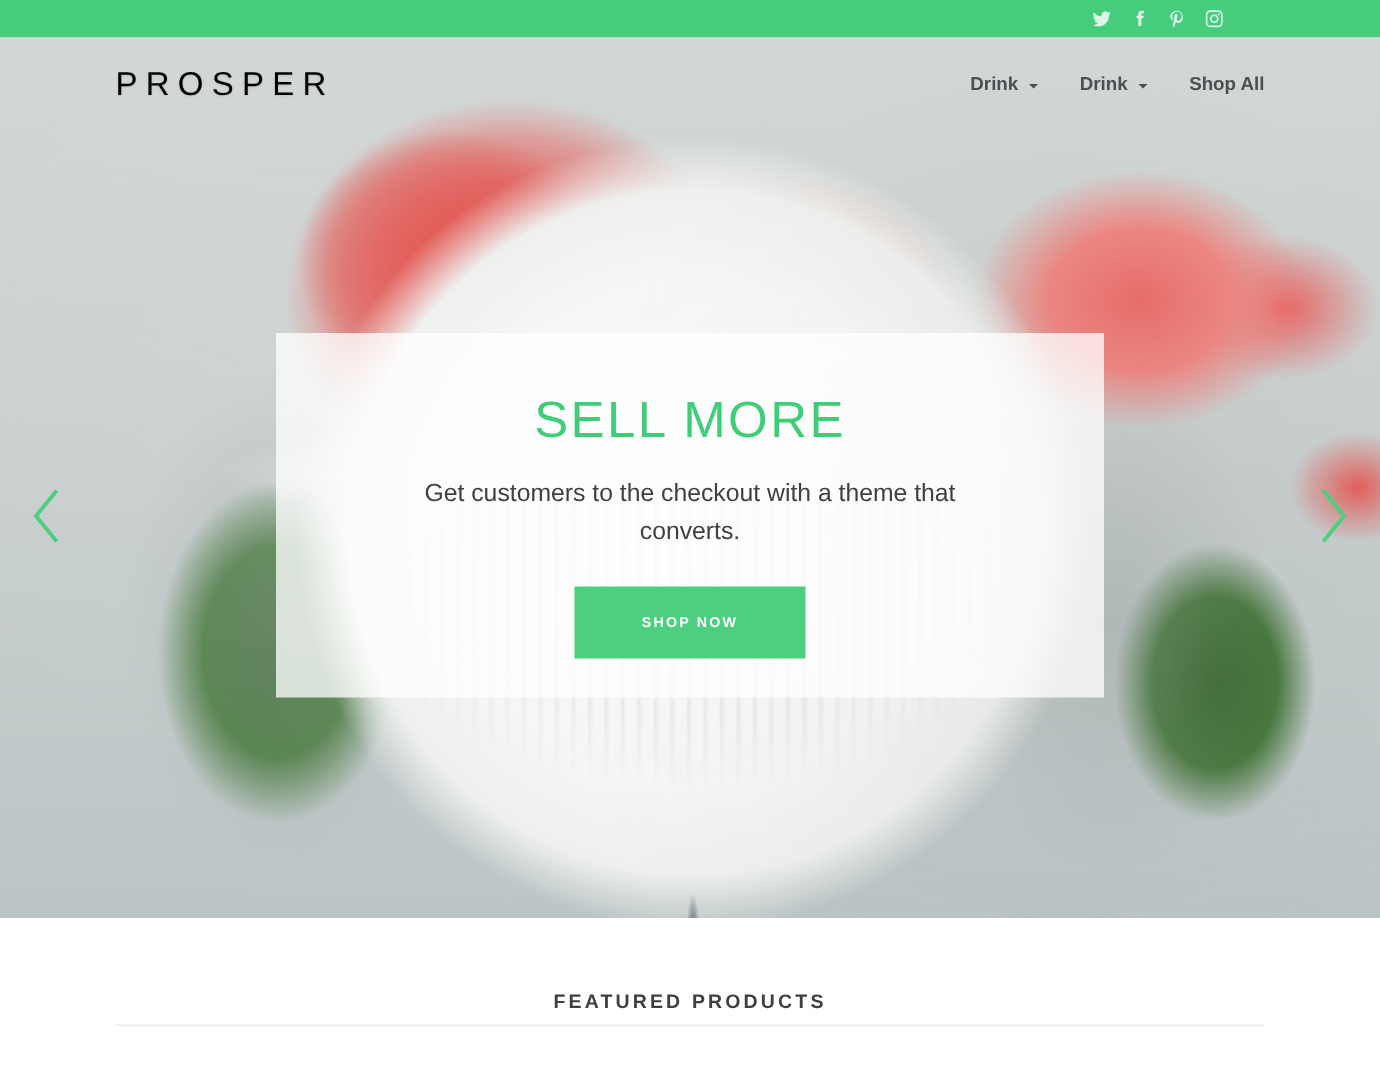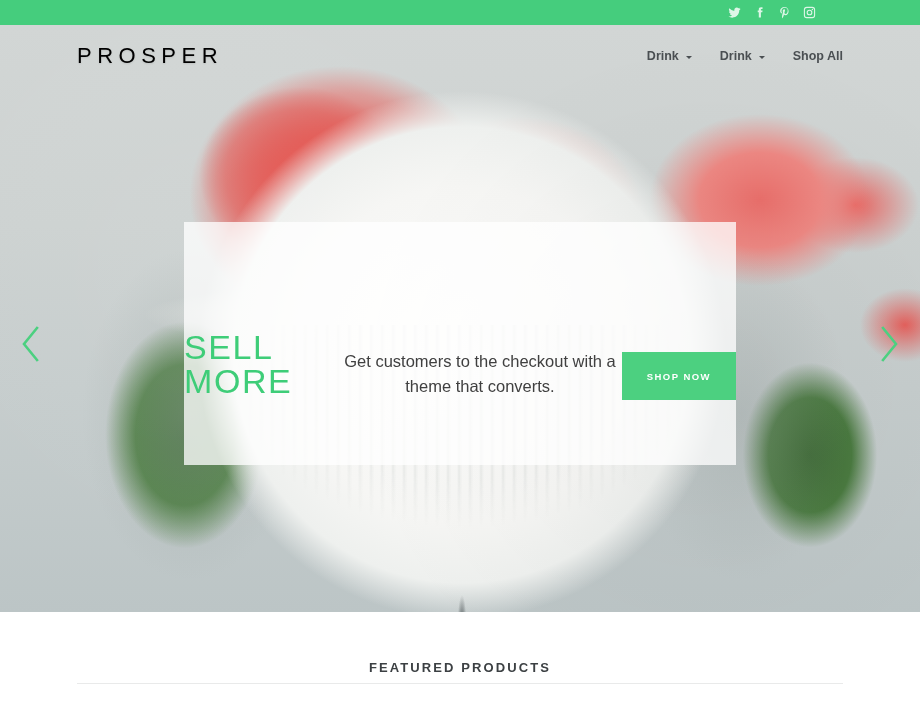--- a/index.html
+++ b/index.html
@@ -193,21 +193,21 @@
   
   .slide-panel {
     position: absolute;
     left: 184px;
     top: 197px;
     width: 552px;
     height: 243px;
     background: rgba(255,255,255,0.76);
     z-index: 4;
     display: flex;
-    flex-direction: row;
+    flex-direction: column;
     align-items: center;
     padding-top: 41px;
   }
   .slide-title {
     color: #3ecd78;
     font-size: 34px;
     font-weight: 400;
     letter-spacing: 1.6px;
     text-transform: uppercase;
     line-height: 1;

